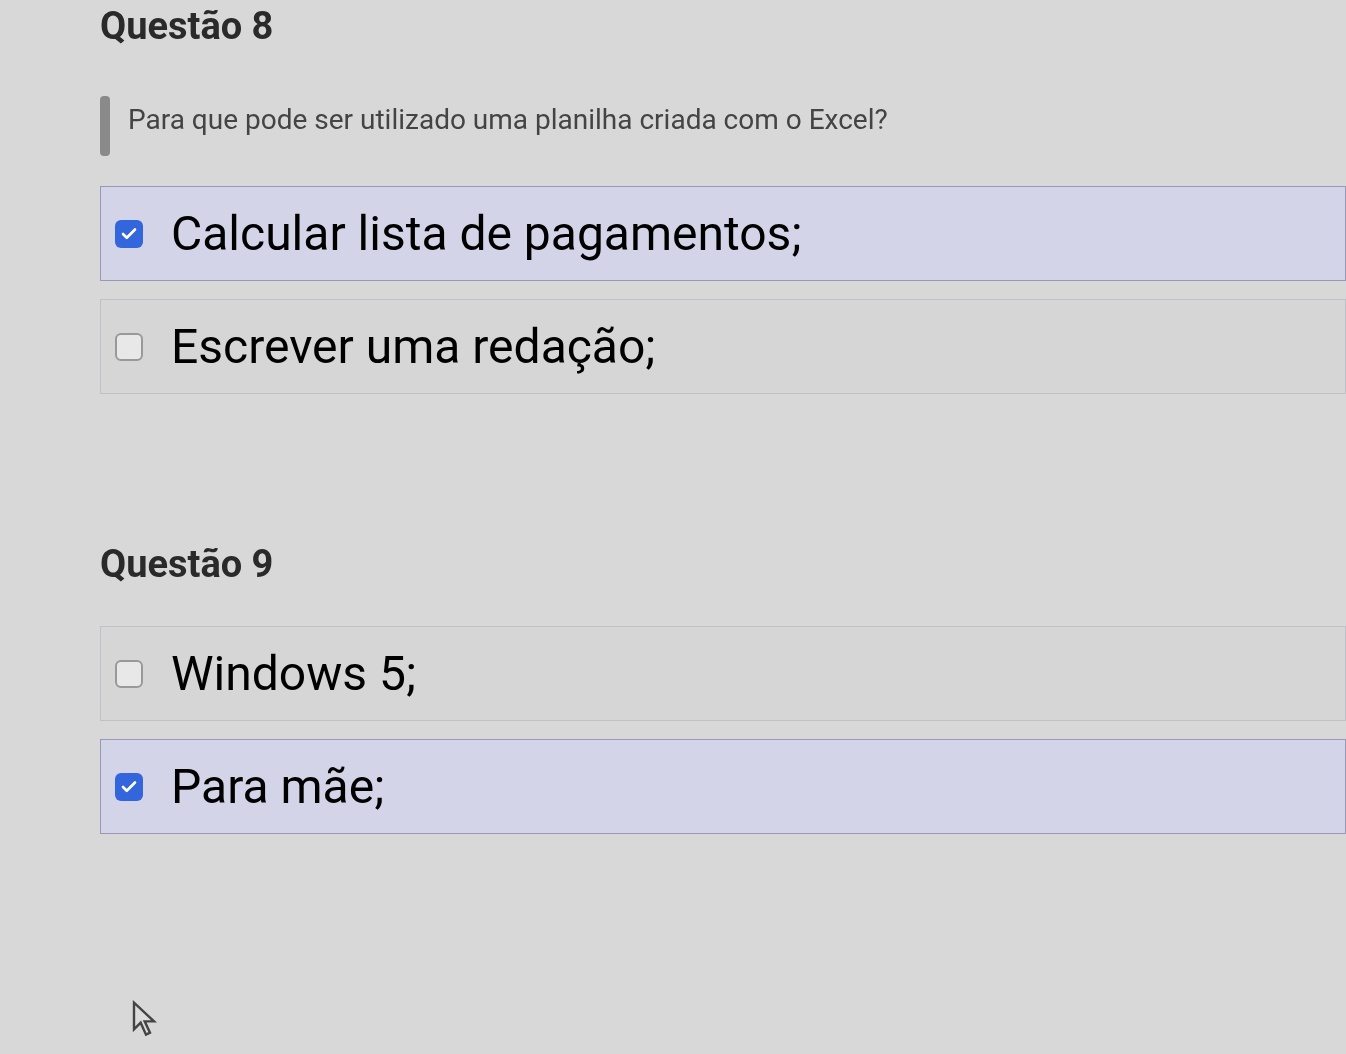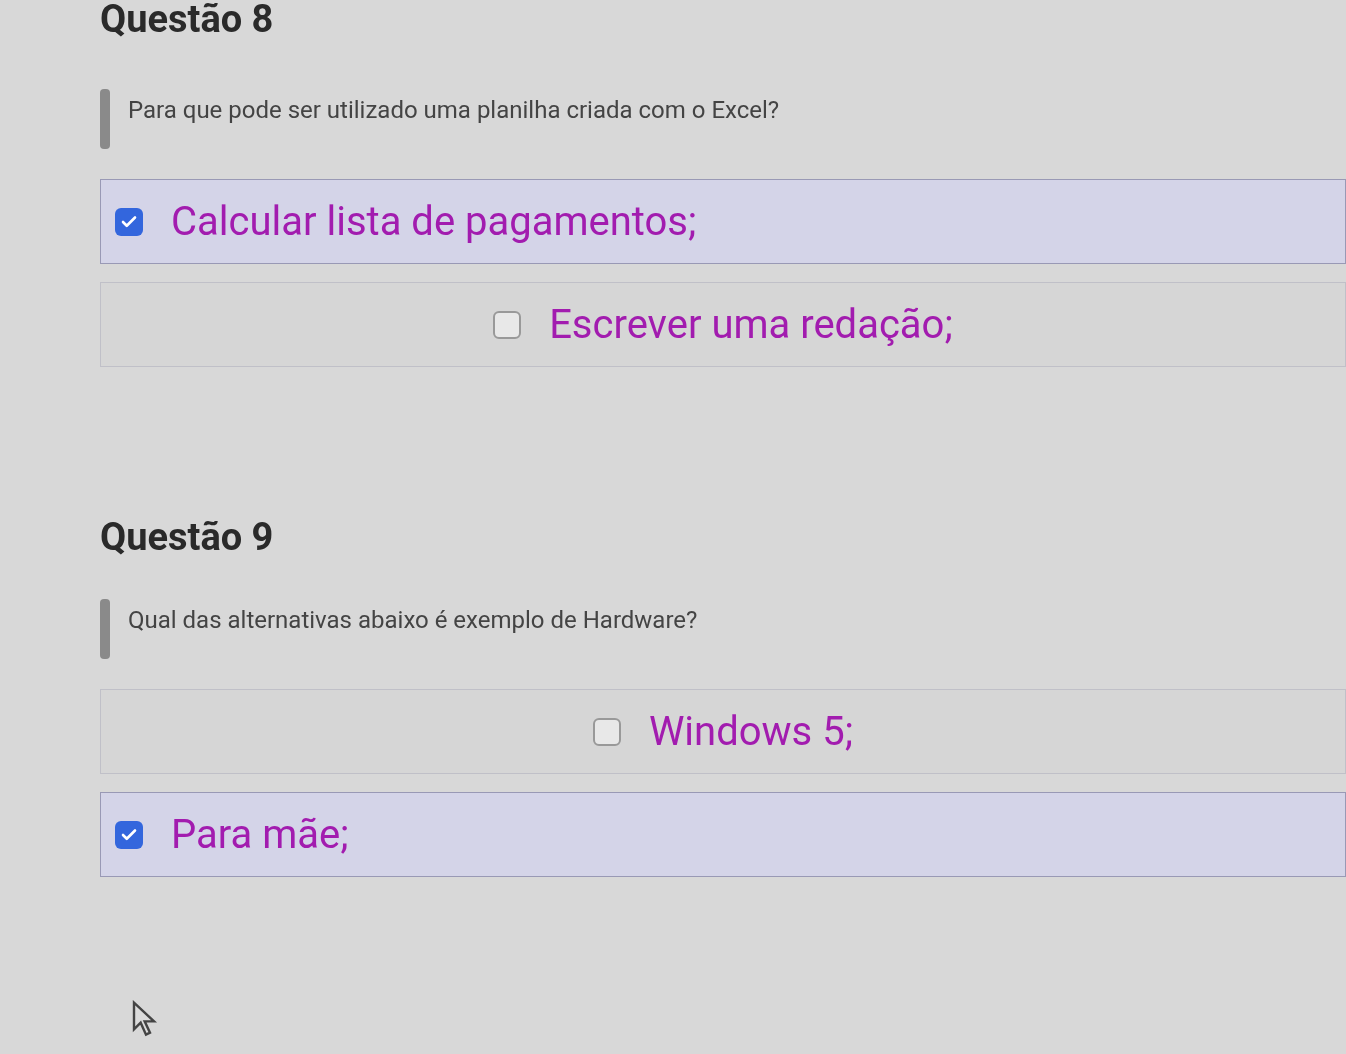--- a/index.html
+++ b/index.html
@@ -13,21 +13,21 @@
       background: #d8d8d8;
       padding: 0;
       width: 1346px;
       height: 1054px;
       overflow: hidden;
       color: #3a3a3a;
     }
     
     .content {
       padding-left: 100px;
-      padding-top: 5px;
+      padding-top: 12px;
     }
     
     .question-title {
       font-size: 38px;
       font-weight: 700;
       color: #2a2a2a;
       margin-bottom: 40px;
       margin-top: 0;
     }
     
@@ -45,21 +45,21 @@
     .question-bar {
       width: 10px;
       background: #8a8a8a;
       border-radius: 4px;
       flex-shrink: 0;
       margin-right: 18px;
       min-height: 60px;
     }
     
     .question-text {
-      font-size: 24px;
+      font-size: 28px;
       color: #444;
       line-height: 1.3;
       padding-top: 6px;
       padding-bottom: 6px;
     }
     
     .option-row {
       display: flex;
       align-items: center;
       padding: 18px 14px;
@@ -68,21 +68,20 @@
       width: 100%;
     }
     
     .option-row.selected {
       background: #d4d4e8;
       border: 1px solid #9999b5;
     }
     
     .option-row.unselected {
       background: #d6d6d6;
-      justify-content: center;
     }
     
     .checkbox {
       width: 28px;
       height: 28px;
       border-radius: 6px;
       flex-shrink: 0;
       margin-right: 28px;
       display: flex;
       align-items: center;
@@ -98,22 +97,22 @@
       background: #e8e8e8;
       border: 2px solid #999;
     }
     
     .checkbox svg {
       width: 18px;
       height: 18px;
     }
     
     .option-label {
-      font-size: 40px;
-      color: #a21caf;
+      font-size: 48px;
+      color: #000000;
     }
     
     .spacer {
       height: 130px;
     }
     
     .cursor {
       position: absolute;
       left: 130px;
       bottom: 10px;
@@ -147,24 +146,20 @@
 
   <div class="option-row unselected">
     <div class="checkbox unchecked"></div>
     <span class="option-label">Escrever uma redação;</span>
   </div>
 
   <div class="spacer"></div>
 
   <h2 class="question-title">Questão 9</h2>
 
-  <div class="question-text-wrapper">
-    <div class="question-bar"></div>
-    <div class="question-text">Qual das alternativas abaixo é exemplo de Hardware?</div>
-  </div>
 
   <div class="option-row unselected">
     <div class="checkbox unchecked"></div>
     <span class="option-label">Windows 5;</span>
   </div>
 
   <div class="option-row selected">
     <div class="checkbox checked">
       <svg viewBox="0 0 24 24" fill="none" stroke="white" stroke-width="3.5" stroke-linecap="round" stroke-linejoin="round">
         <polyline points="4 12 9 17 20 6"></polyline>

